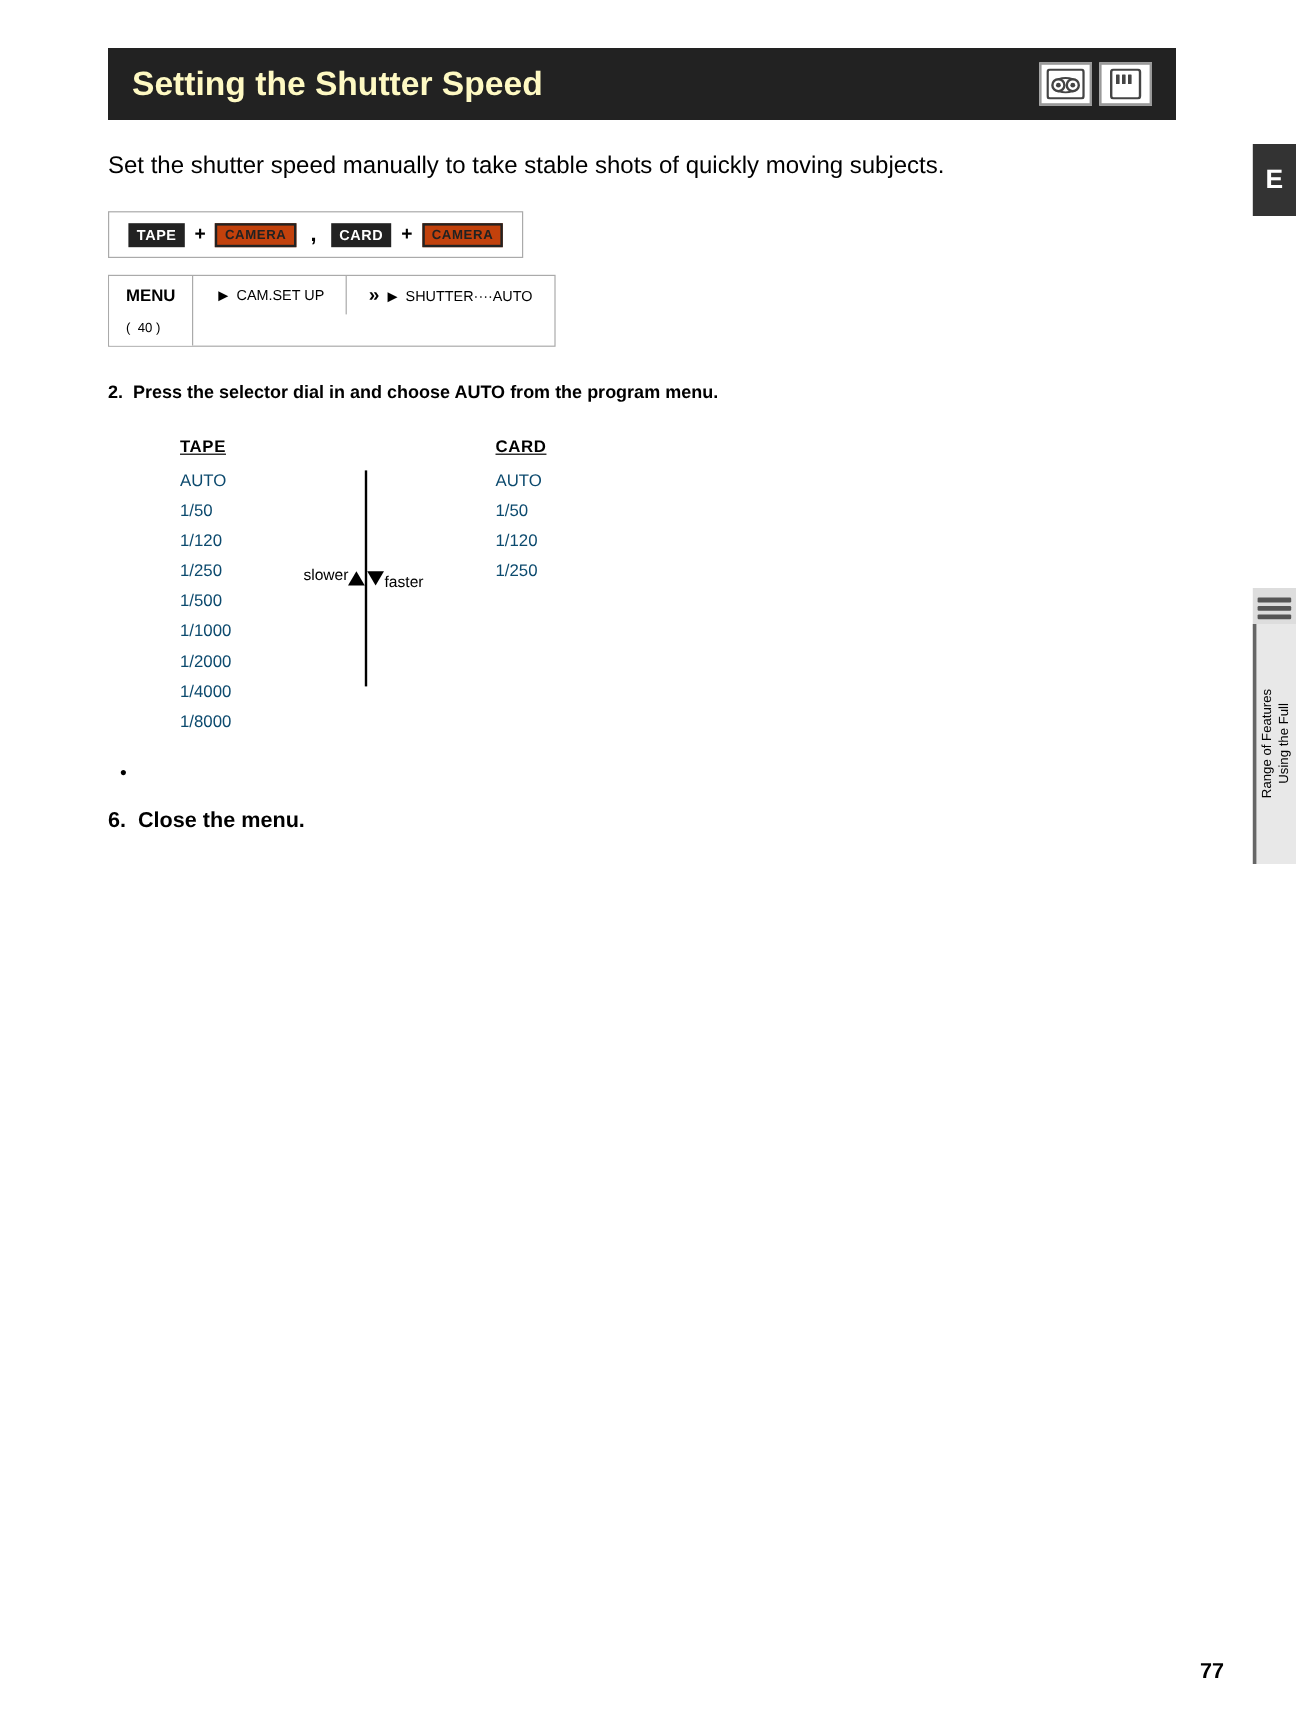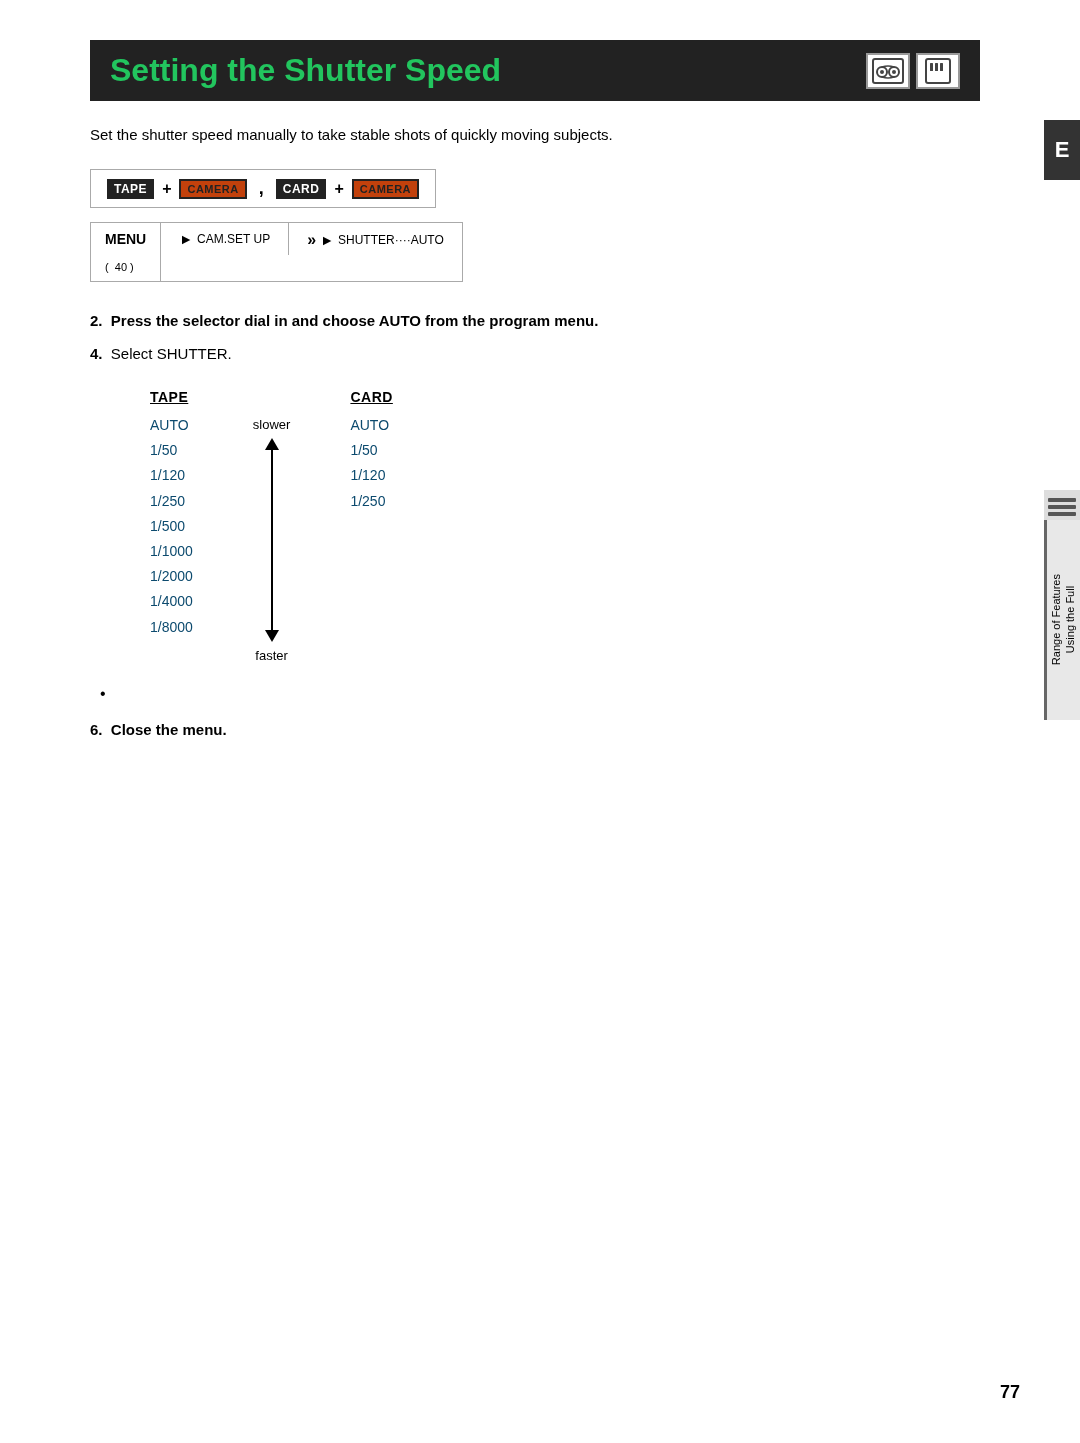--- a/index.html
+++ b/index.html
@@ -73,45 +73,45 @@
       background: #222;
       color: #fff;
       padding: 12px 20px;
       display: flex;
       align-items: center;
       justify-content: space-between;
       margin-bottom: 22px;
     }
 
     .title-bar h1 {
-      font-size: 32px;
-      font-weight: bold;
-      font-family: Arial, sans-serif;
-      color: #22c55e;
+      font-size: 28px;
+      font-weight: bold;
+      font-family: Arial, sans-serif;
+      color: #fef9c3;
     }
 
     .title-icons {
       display: flex;
       gap: 6px;
     }
 
     .title-icon-box {
       width: 44px;
       height: 36px;
       background: #fff;
       border: 2px solid #999;
       display: flex;
       align-items: center;
       justify-content: center;
       font-size: 18px;
     }
 
     
     .intro-text {
-      font-size: 15px;
+      font-size: 20px;
       line-height: 1.6;
       margin-bottom: 22px;
       font-family: Arial, sans-serif;
     }
 
     
     .mode-bar {
       border: 1px solid #aaa;
       padding: 8px 16px;
       display: inline-flex;
@@ -259,21 +259,20 @@
 
     .speed-val {
       font-size: 14px;
       line-height: 1.8;
       color: #0c4a6e;
     }
 
     
     .arrow-col {
       display: flex;
-      flex-direction: column;
       align-items: center;
       margin-top: 28px;
     }
 
     .arrow-label {
       font-size: 13px;
       font-family: Arial, sans-serif;
       margin-bottom: 6px;
     }
 
@@ -319,21 +318,21 @@
     }
 
     .bullet {
       font-size: 16px;
       line-height: 1.4;
     }
 
     
     .close-step {
       font-family: Arial, sans-serif;
-      font-size: 15px;
+      font-size: 18px;
       font-weight: bold;
       margin-top: 4px;
     }
 
     
     .page-number {
       position: absolute;
       bottom: 40px;
       right: 60px;
       font-size: 18px;
@@ -441,23 +440,20 @@
         <span class="arrow-right">►</span>
         <span>SHUTTER····AUTO</span>
       </div>
     </div>
 
     
     <div class="steps-list">
       <div class="step-item">
         <strong>2.&nbsp;&nbsp;Press the selector dial in and choose AUTO from the program menu.</strong>
       </div>
-      <div class="step-item">
-        <strong>4.</strong>&nbsp;&nbsp;Select SHUTTER.
-      </div>
     </div>
 
     
     <div class="speed-table-container">
 
       <div class="speed-col">
         <div class="speed-col-header">TAPE</div>
         <div class="speed-val">AUTO</div>
         <div class="speed-val">1/50</div>
         <div class="speed-val">1/120</div>

